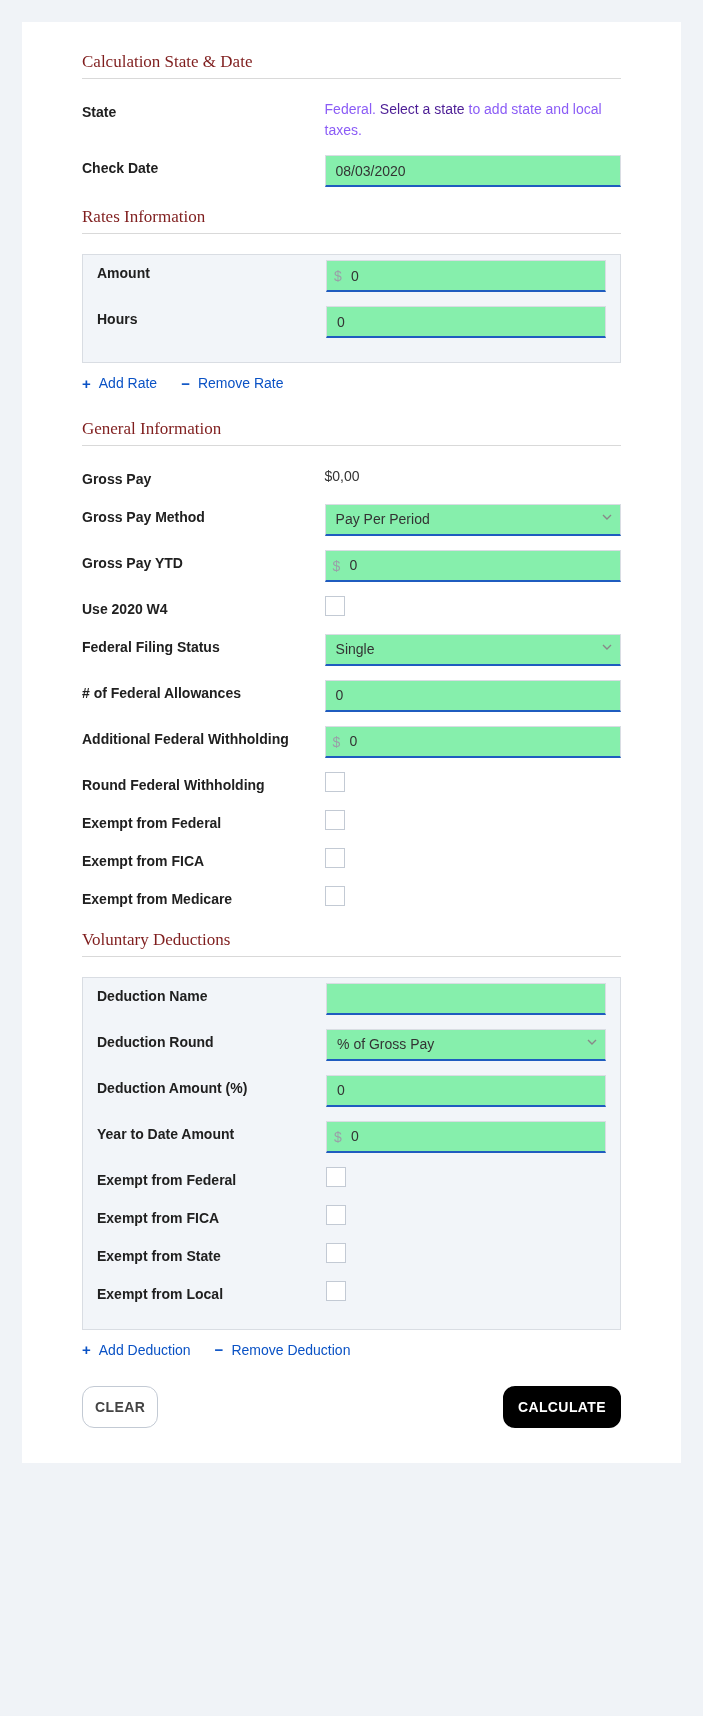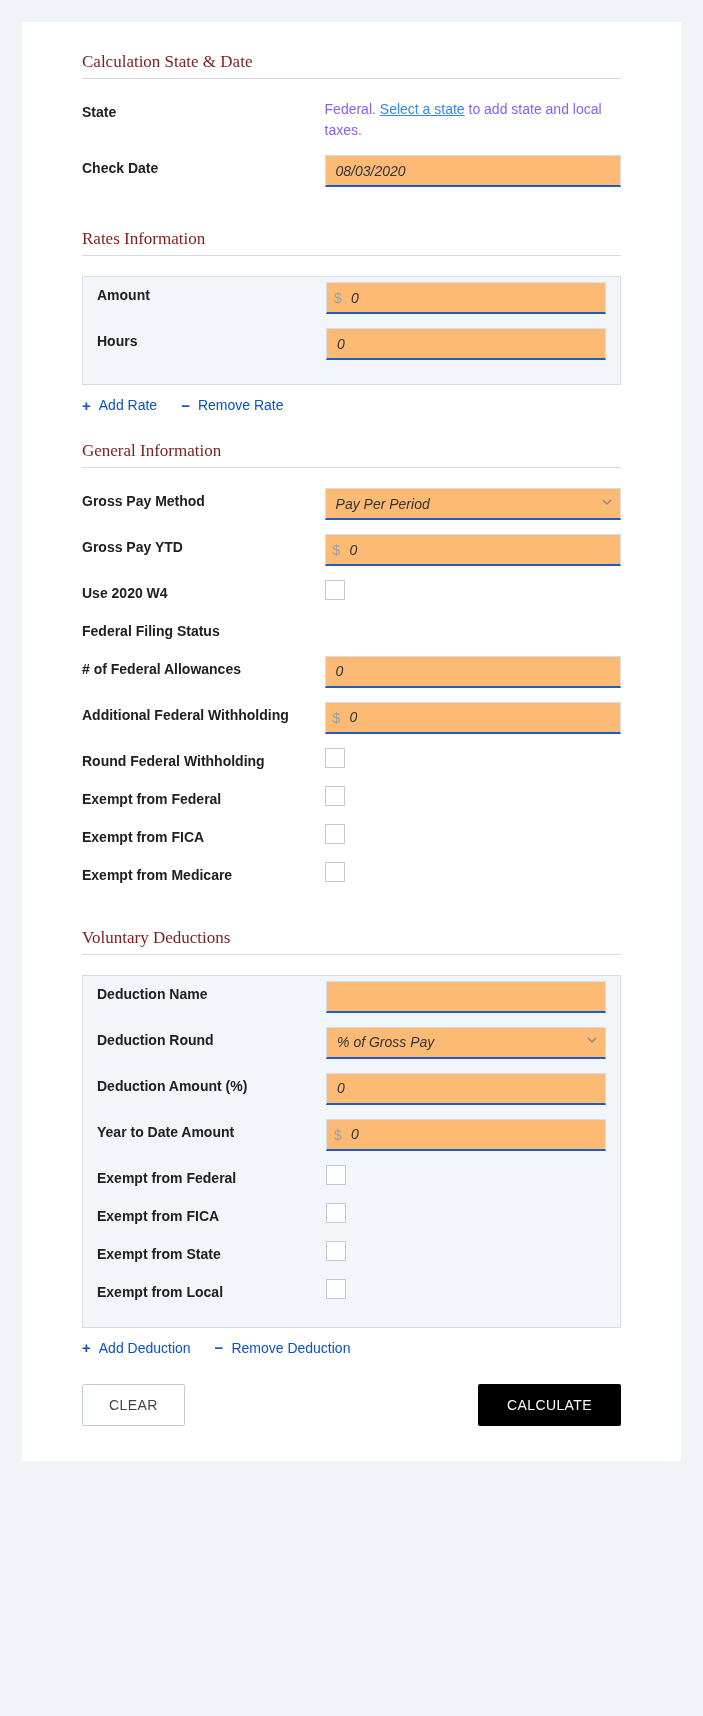--- a/index.html
+++ b/index.html
@@ -35,26 +35,25 @@
     line-height: 1.4;
     padding-top: 4px;
   }
   .row .value { width: 55%; font-size:14px; color:#333; line-height:1.5; }
   .row .control { width: 55%; }
   input[type="text"], .select, .date-input {
     width: 100%;
     height: 32px;
     border: 1px solid #d9dde3;
     border-bottom: 2px solid #1f5cbf;
-    background: #fdba74;
+    background: #86efac;
     padding: 0 10px;
     font-size: 14px;
     color: #333;
     outline: none;
-    font-style: italic;
   }
   .has-prefix { position: relative; }
   .has-prefix .prefix {
     position: absolute;
     left: 8px;
     top: 50%;
     transform: translateY(-50%);
     color: #9aa0a8;
     font-size: 14px;
   }
@@ -78,21 +77,21 @@
     display:inline-block;
     cursor:pointer;
   }
   .boxed {
     background: #f2f5f9;
     border: 1px solid #d9dde3;
     padding: 5px 14px 10px;
     margin-bottom: 12px;
   }
   .boxed .row .label { padding-left: 0; }
-  a.link { color:#3b82f6; text-decoration: underline; cursor:pointer; }
+  a.link { color:#4c1d95; cursor:pointer; }
   .plain-text { color:#8b5cf6; }
   .actions-row {
     display:flex;
     gap: 24px;
     margin-bottom: 28px;
     font-size: 14px;
   }
   .text-btn {
     color:#0a52c5;
     font-weight:500;
@@ -102,39 +101,39 @@
     cursor:pointer;
   }
   .text-btn .ic { font-weight:700; font-size:15px; line-height:1; }
   .footer {
     display:flex;
     justify-content: space-between;
     margin-top: 24px;
   }
   .btn {
     height: 42px;
-    padding: 0 26px;
-    font-size: 14px;
-    font-weight:400;
+    padding: 0 12px;
+    font-size: 14px;
+    font-weight:700;
     letter-spacing: 0.4px;
     cursor:pointer;
     display:inline-flex; align-items:center; justify-content:center;
-    border-radius: 2px;
+    border-radius: 12px;
   }
   .btn-clear {
     background:#fff;
     border:1px solid #c3cad4;
     color:#444;
   }
   .btn-primary {
     background:#000000;
     border:3px solid #000000;
     color:#fff;
   }
-  .section-gap { margin-top: 42px; }
+  .section-gap { margin-top: 20px; }
 </style>
 </head>
 <body>
 
 <div class="card">
 
   <div>
     <h3 class="section-title">Calculation State &amp; Date</h3>
 
     <div class="row">
@@ -179,20 +178,24 @@
       <span class="text-btn">
         <span class="ic">−</span>
         <span>Remove Rate</span>
       </span>
     </div>
   </div>
 
   <div>
     <h3 class="section-title">General Information</h3>
 
+    <div class="row">
+      <div class="label">Gross Pay</div>
+      <div class="value">$0,00</div>
+    </div>
 
     <div class="row">
       <div class="label">Gross Pay Method</div>
       <div class="control">
         <div class="select">
           <span>Pay Per Period</span>
           <span class="chev">
               <svg viewBox="0 0 10 6" width="10" height="6">
                 <path d="M1 1l4 4 4-4" stroke="#888" stroke-width="1.4" fill="none"></path>
               </svg>
@@ -210,20 +213,30 @@
     </div>
 
 
     <div class="row">
       <div class="label">Use 2020 W4</div>
       <div class="control"><span class="checkbox"></span></div>
     </div>
 
     <div class="row">
       <div class="label">Federal Filing Status</div>
+      <div class="control">
+        <div class="select">
+          <span>Single</span>
+          <span class="chev">
+              <svg viewBox="0 0 10 6" width="10" height="6">
+                <path d="M1 1l4 4 4-4" stroke="#888" stroke-width="1.4" fill="none"></path>
+              </svg>
+            </span>
+        </div>
+      </div>
     </div>
 
     <div class="row">
       <div class="label"># of Federal Allowances</div>
       <div class="control">
         <input type="text" value="0" style="">
       </div>
     </div>
 
     <div class="row">

